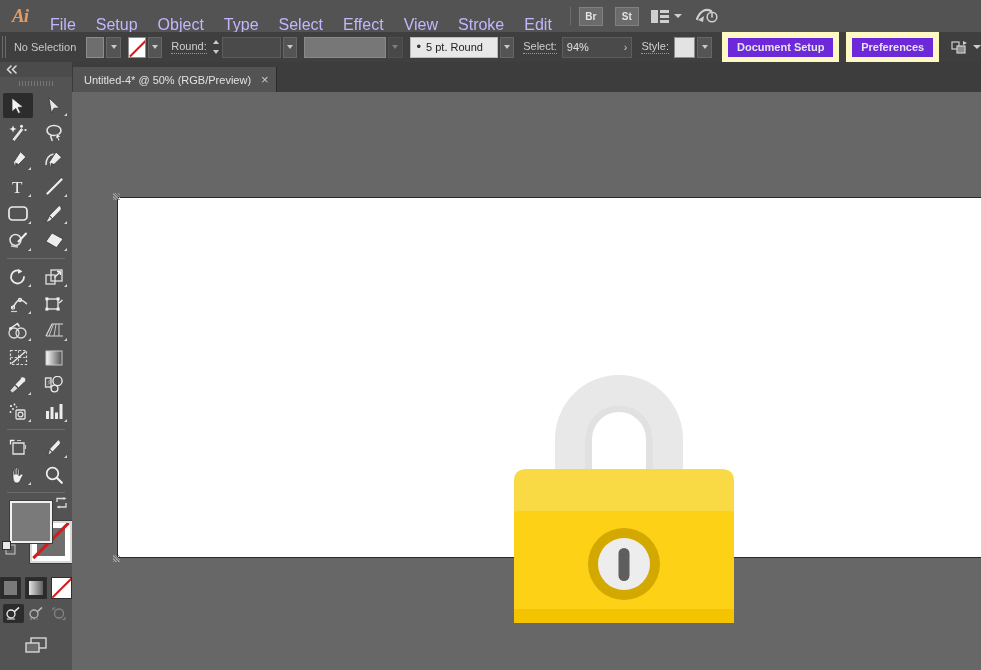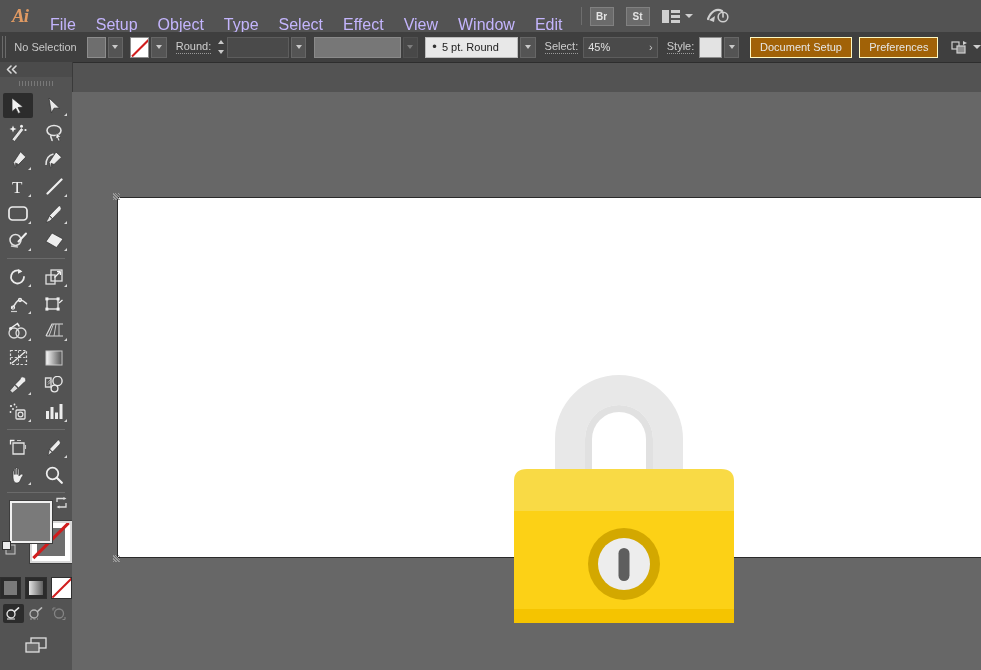--- a/index.html
+++ b/index.html
@@ -90,22 +90,22 @@
   }
   .bullet{font-size:13px;line-height:0;margin-right:5px;color:#333;}
   .opacity-field{
     width:72px;height:19px;background:#4a4a4a;border:1px solid #5d5d5d;
     display:flex;align-items:center;justify-content:space-between;padding:0 4px;
     font-size:11px;color:#e0e0e0;
   }
   .gt{color:#c8c8c8;font-size:11px;}
   .style-swatch{width:23px;height:19px;background:#e3e3e3;border:1px solid #8d8d8d;}
   .btn-out{
-    height:19px;padding:0 9px;background:#a16207;border:1px solid #fef9c3;
-    display:flex;align-items:center;font-size:11px;color:#e6e6e6;white-space:nowrap;
+    height:19px;padding:0 9px;background:#6d28d9;border:6px solid #fef9c3;
+    display:flex;align-items:center;font-size:11px;color:#e6e6e6;white-space:nowrap;font-weight:bold;
   }
 
   
   .tabbar{
     position:absolute;left:72px;top:62px;width:909px;height:30px;
     background:#3d3d3d;display:flex;align-items:flex-end;
     border-bottom:1px solid #2b2b2b;
   }
   .doc-tab{
     height:25px;background:#535353;display:flex;align-items:center;
@@ -201,21 +201,21 @@
 
   <div class="menubar">
     <div class="ai-logo">Ai</div>
     <div class="menu-item">File</div>
     <div class="menu-item">Setup</div>
     <div class="menu-item">Object</div>
     <div class="menu-item">Type</div>
     <div class="menu-item">Select</div>
     <div class="menu-item">Effect</div>
     <div class="menu-item">View</div>
-    <div class="menu-item">Window</div>
+    <div class="menu-item">Stroke</div>
     <div class="menu-item">Edit</div>
     <div class="menu-sep"></div>
     <div class="sq-btn">Br</div>
     <div class="sq-btn">St</div>
     <div class="arrange-ico">
       <svg width="18" height="13" viewBox="0 0 18 13">
         <rect x="0" y="0" width="7" height="13" fill="#cfcfcf"></rect>
         <rect x="9" y="0" width="9" height="3" fill="#cfcfcf"></rect>
         <rect x="9" y="5" width="9" height="3" fill="#cfcfcf"></rect>
         <rect x="9" y="10" width="9" height="3" fill="#cfcfcf"></rect>
@@ -268,21 +268,21 @@
     <div class="field-light" style="width:88px">
       <span class="bullet">•</span>
       <span>5 pt. Round</span>
     </div>
     <div class="dd-btn">
         <i class="dd-arrow"></i>
       </div>
 
     <div class="cb-label dotted">Select:</div>
     <div class="opacity-field">
-      <span>45%</span>
+      <span>94%</span>
       <span class="gt">›</span>
     </div>
 
     <div class="cb-label dotted">Style:</div>
     <div class="style-swatch"></div>
     <div class="dd-btn">
         <i class="dd-arrow"></i>
       </div>
 
     <div style="width:12px"></div>
@@ -294,20 +294,26 @@
     <div style="display:flex;align-items:center;">
       <svg width="17" height="15" viewBox="0 0 17 15">
         <rect x="1" y="2" width="7" height="7" fill="none" stroke="#cfcfcf" stroke-width="1.2"></rect>
         <rect x="6" y="6" width="8" height="7" fill="#8e8e8e" stroke="#cfcfcf" stroke-width="1.2"></rect>
         <path d="M12 1 L16 3 L12 5 Z" fill="#cfcfcf"></path>
       </svg>
       <span class="chev"></span>
     </div>
   </div>
 
+  <div class="tabbar">
+    <div class="doc-tab">
+      <span>Untitled-4* @ 50% (RGB/Preview)</span>
+      <span class="tab-close">×</span>
+    </div>
+  </div>
 
   <div class="toolbar">
     <div class="tb-head">
       <span>
         <svg width="13" height="9" viewBox="0 0 13 9">
           <path d="M5 1 L1.5 4.5 L5 8 M10 1 L6.5 4.5 L10 8" stroke="#d8d8d8" stroke-width="1.6" fill="none" stroke-linecap="round" stroke-linejoin="round"></path>
         </svg>
       </span>
     </div>
     <div class="tb-grip">

